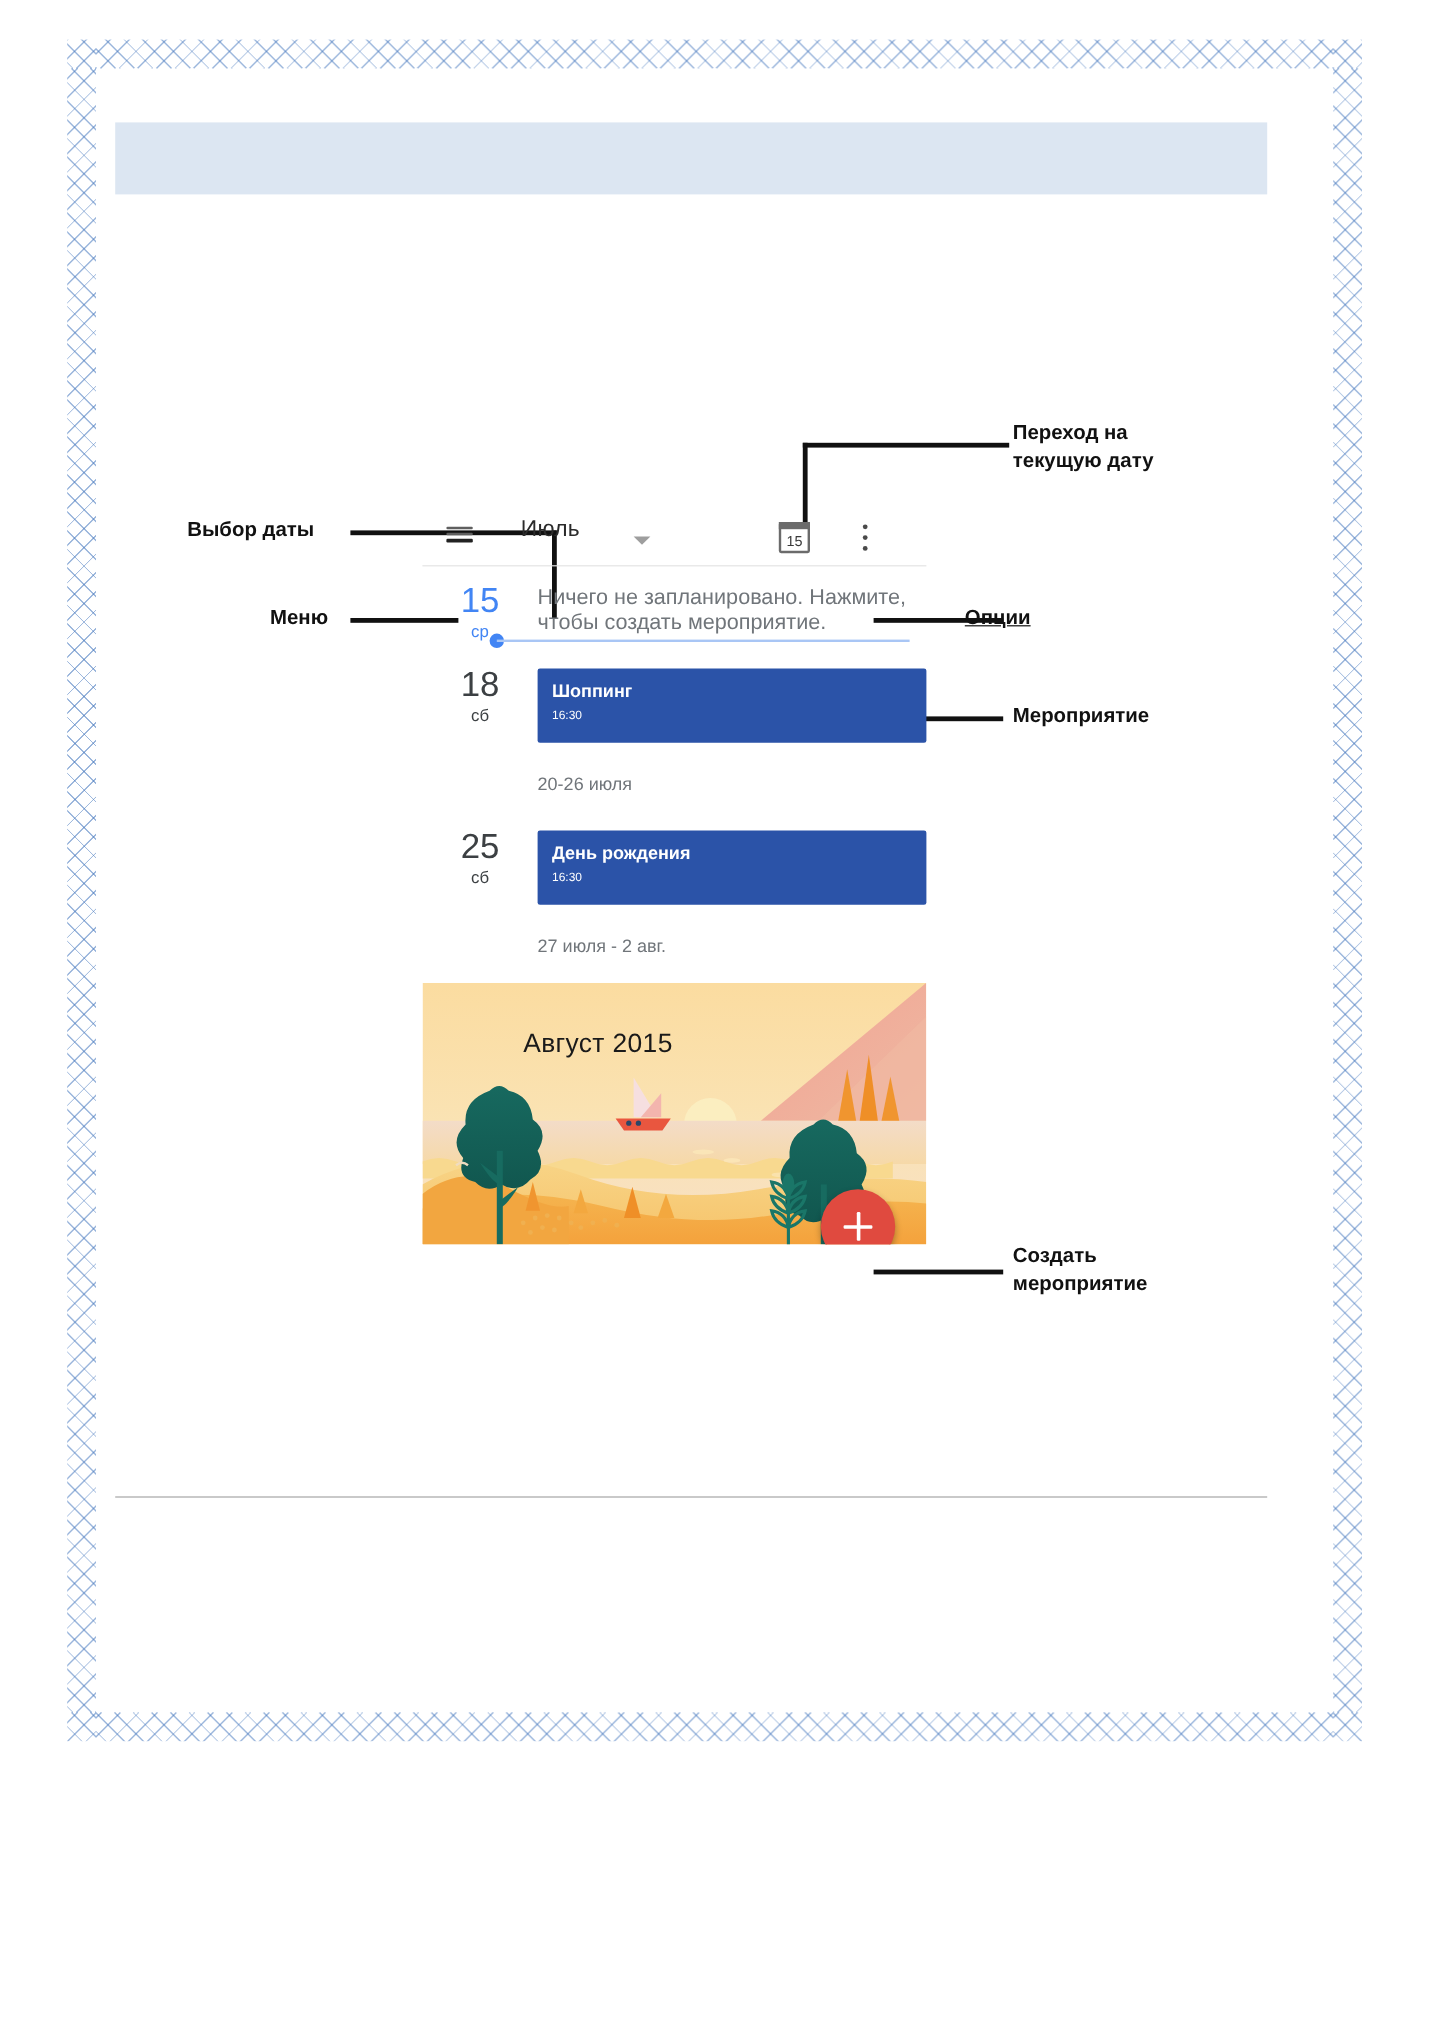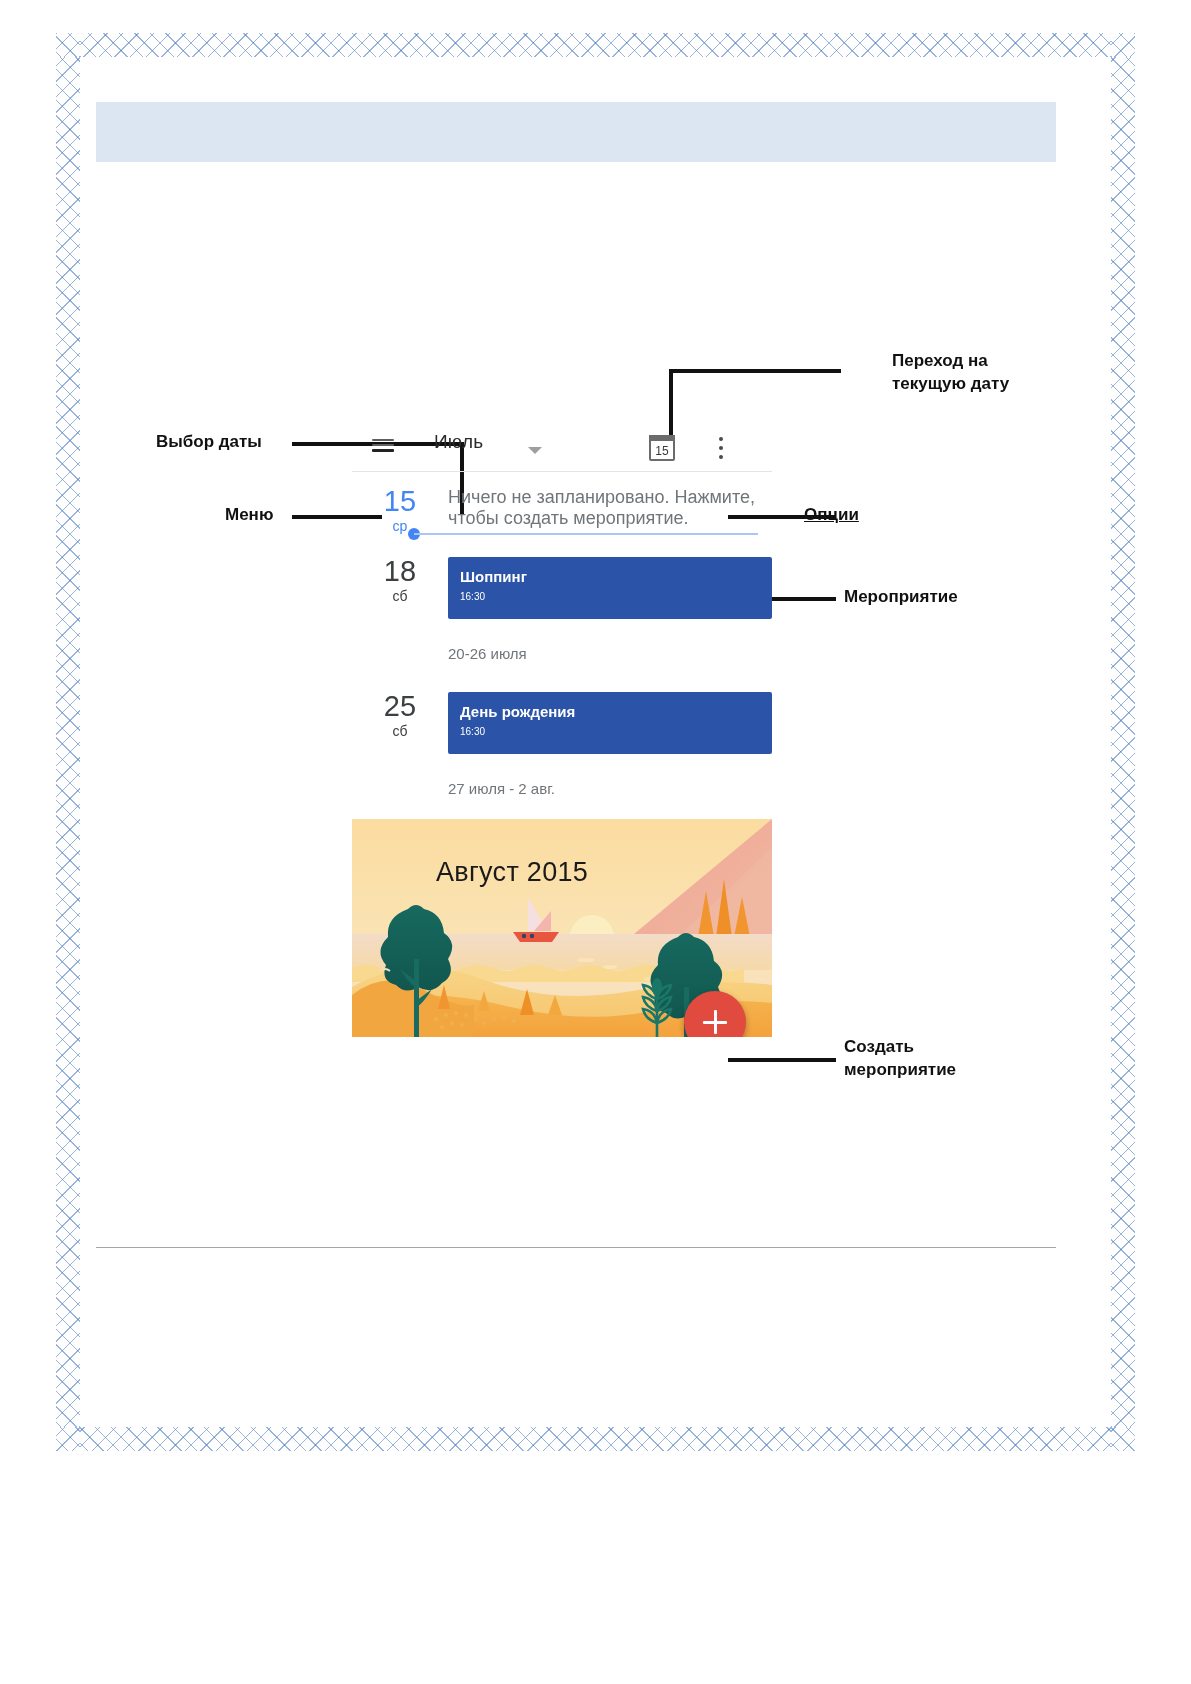--- a/index.html
+++ b/index.html
@@ -259,21 +259,21 @@
     margin-left: 0;
     width: 420px;
     height: 218px;
     overflow: hidden;
   }
   .banner svg { display: block; width: 420px; height: 218px; }
   .banner-title {
     position: absolute;
     left: 84px;
     top: 38px;
-    font-size: 27px;
+    font-size: 22px;
     color: #1a1a1a;
     letter-spacing: .3px;
   }
 
   .fab {
     position: absolute;
     left: 332px;
     top: 172px;
     width: 62px;
     height: 62px;
@@ -318,21 +318,21 @@
     <div class="header-band"></div>
     <div class="footer-rule"></div>
 
     <div class="anno" style="left:60px; top:357px;">Выбор даты</div>
     <div class="leader h" style="left:196px; top:369px; width:172px;"></div>
     <div class="leader v" style="left:364px; top:369px; height:73px;"></div>
 
     <div class="anno" style="left:129px; top:430px;">Меню</div>
     <div class="leader h" style="left:196px; top:442px; width:90px;"></div>
 
-    <div class="anno" style="left:748px; top:276px;margin-left:48px;">Переход на
+    <div class="anno" style="left:748px; top:276px;">Переход на
 текущую дату</div>
     <div class="leader h" style="left:573px; top:296px; width:172px;"></div>
     <div class="leader v" style="left:573px; top:296px; height:68px;"></div>
 
     <div class="anno" style="left:708px; top:430px;text-decoration:underline;">Опции</div>
     <div class="leader h" style="left:632px; top:442px; width:108px;"></div>
 
     <div class="anno" style="left:748px; top:512px;">Мероприятие</div>
     <div class="leader h" style="left:632px; top:524px; width:108px;"></div>
 

